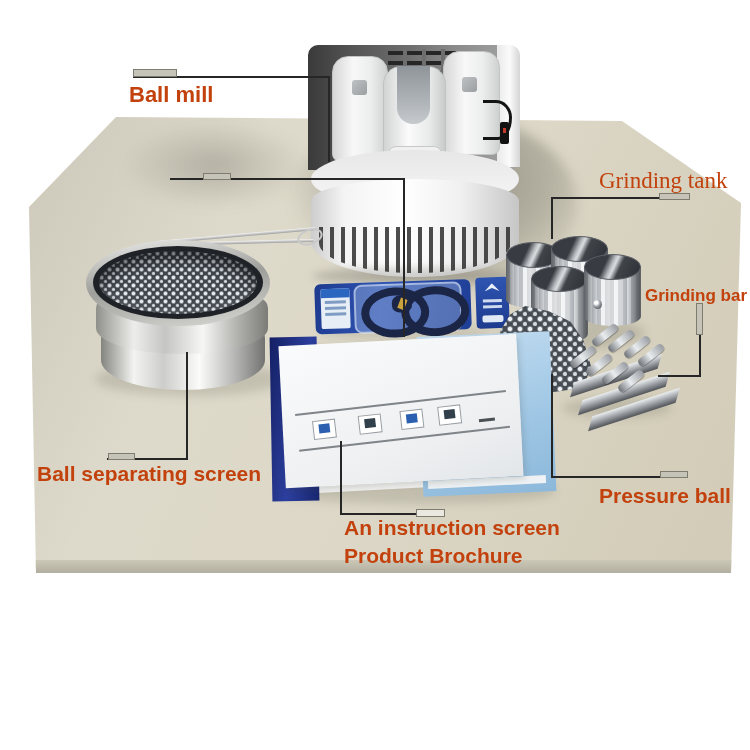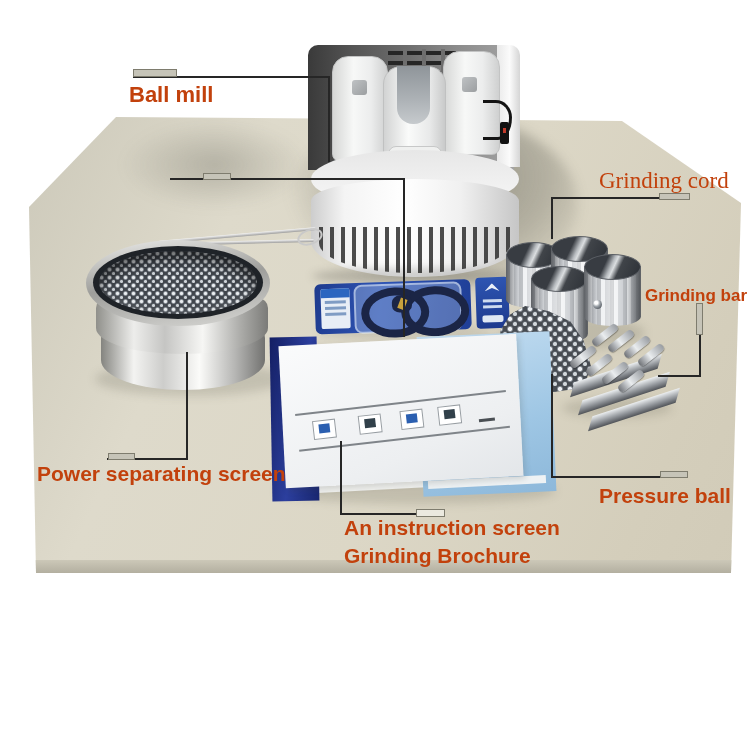--- a/index.html
+++ b/index.html
@@ -327,20 +327,20 @@
     <div class="ln lnv" style="left:186px;top:352px;height:108px;"></div>
     <div class="ln lnh" style="left:107px;top:458px;width:81px;"></div>
     <div class="tab" style="left:108px;top:453px;width:27px;height:7px;"></div>
 
     <div class="ln lnv" style="left:340px;top:441px;height:74px;"></div>
     <div class="ln lnh" style="left:340px;top:513px;width:104px;"></div>
     <div class="tab light" style="left:416px;top:509px;width:29px;height:8px;"></div>
   </div>
 
   <div class="lbl" style="left:129px;top:81px;font-size:22px;">Ball mill</div>
-  <div class="lbl serif" style="left:599px;top:167px;">Grinding cord</div>
+  <div class="lbl serif" style="left:599px;top:167px;">Grinding tank</div>
   <div class="lbl small" style="left:645px;top:285px;">Grinding bar</div>
   <div class="lbl" style="left:599px;top:483px;">Pressure ball</div>
-  <div class="lbl" style="left:37px;top:461px;">Power separating screen</div>
+  <div class="lbl" style="left:37px;top:461px;">Ball separating screen</div>
   <div class="lbl" style="left:344px;top:515px;">An instruction screen</div>
-  <div class="lbl" style="left:344px;top:543px;">Grinding Brochure</div>
+  <div class="lbl" style="left:344px;top:543px;">Product Brochure</div>
 
 </div>
 
 </body></html>

